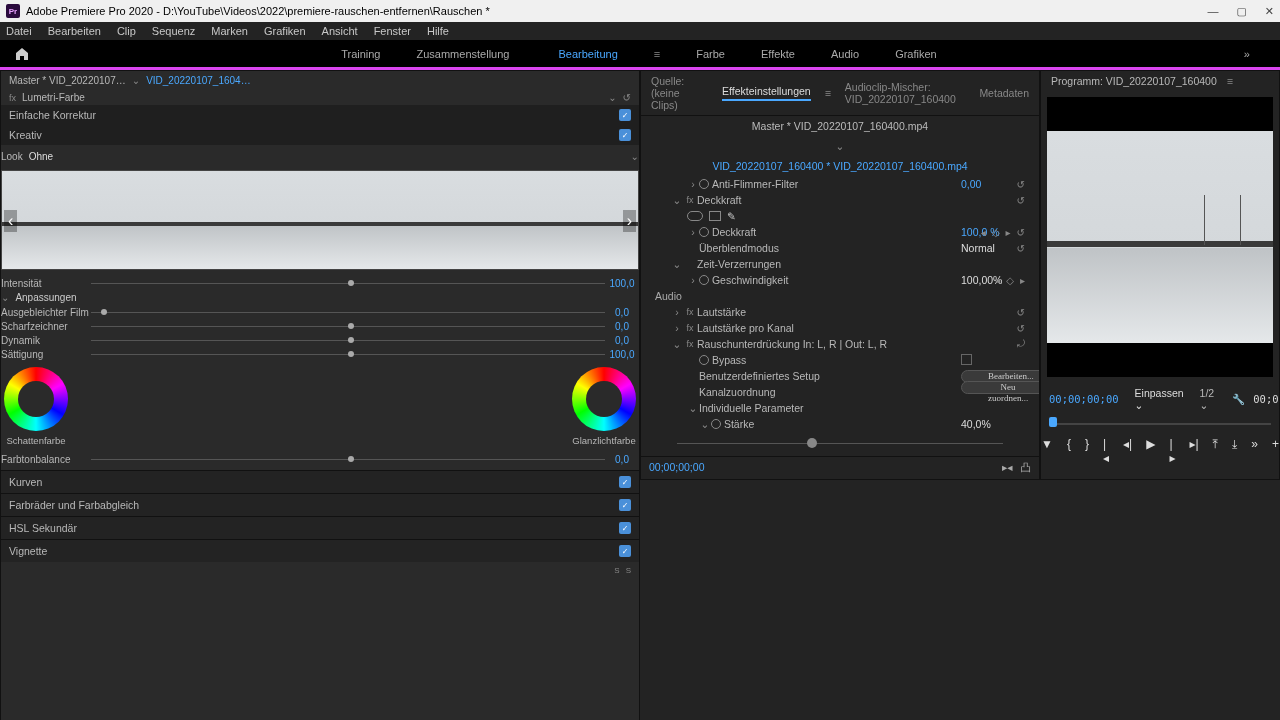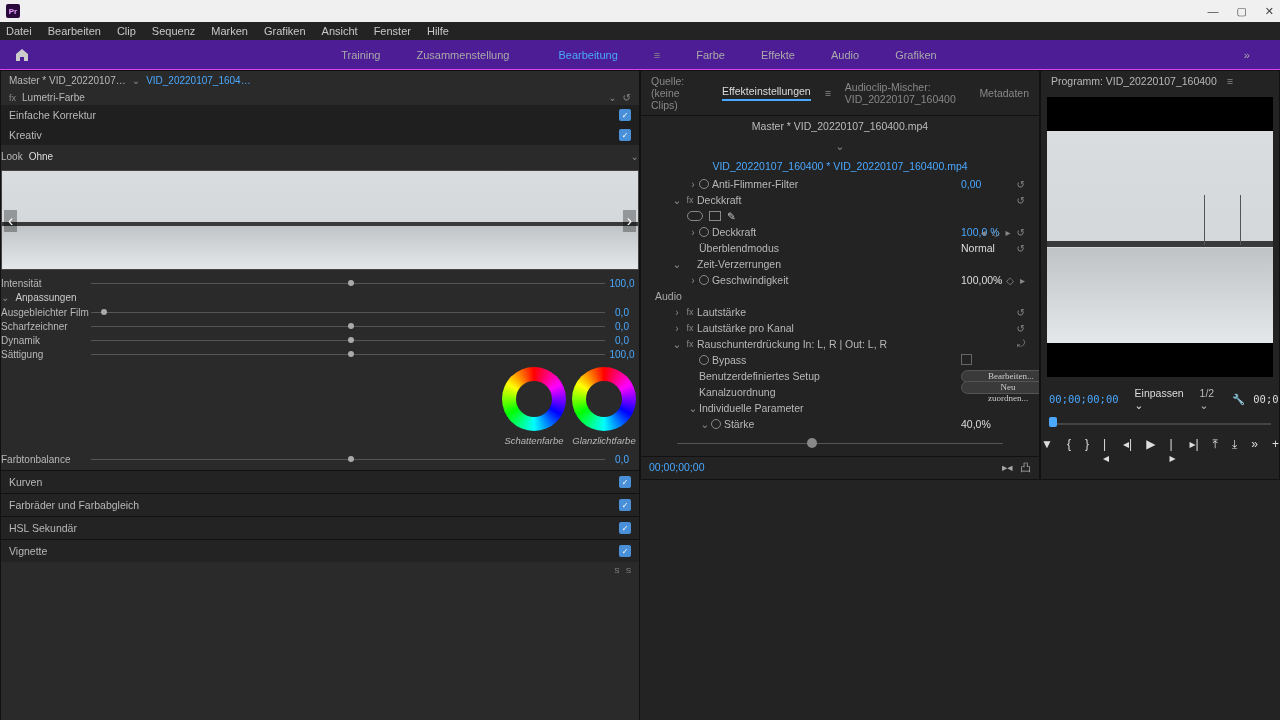--- a/index.html
+++ b/index.html
@@ -2,21 +2,21 @@
 <html><head>
 <meta charset="utf-8">
 <style>
 * { margin: 0; padding: 0; box-sizing: border-box; font-family: "Segoe UI", Tahoma, sans-serif; }
 body { background: #232323; color: #b8b8b8; font-size: 11px; width: 1280px; height: 720px; overflow: hidden; position: relative; }
 .titlebar { background: #f0f0f0; color: #000; height: 22px; display: flex; align-items: center; padding: 0 6px; font-size: 11px; }
 .titlebar .prod-icon { width: 14px; height: 14px; background: #2a0a3d; border-radius: 2px; margin-right: 6px; display: inline-flex; align-items: center; justify-content: center; color: #e8a0ff; font-size: 8px; font-weight: bold; }
 .titlebar .win-controls { margin-left: auto; display: flex; gap: 18px; color: #444; }
 .menubar { background: #232323; height: 18px; display: flex; align-items: center; padding: 0 6px; gap: 16px; font-size: 11px; color: #c8c8c8; }
 .menubar span { cursor: default; }
-.workspace-bar { background: #4c1d95; height: 30px; display: flex; align-items: center; padding: 0 10px; border-bottom: 1px solid #d946ef; }
+.workspace-bar { background: #000000; height: 30px; display: flex; align-items: center; padding: 0 10px; border-bottom: 3px solid #d946ef; }
 .home-icon { width: 24px; height: 24px; display: flex; align-items: center; justify-content: center; color: #ccc; }
 .workspace-tabs { margin-left: auto; margin-right: auto; display: flex; gap: 36px; }
 .workspace-tabs span { color: #aaa; cursor: pointer; }
 .workspace-tabs .active { color: #4aa8ff; margin-left: 13px; }
 .ws-more { color: #aaa; margin-right: 20px; }
 
 .main-grid { display: grid; grid-template-columns: 640px 400px 240px; grid-template-rows: 410px 242px; height: 670px; }
 
 
 .panel { background: #232323; border: 1px solid #111; display: flex; flex-direction: column; overflow: hidden; }
@@ -73,36 +73,37 @@
 .lum-sel-row { display: flex; align-items: center; font-size: 10px; padding: 2px 0; gap: 6px; }
 .lum-preview { margin: 6px 0; height: 100px; background: linear-gradient(to bottom, #d9dde0 0%, #d4d8db 55%, #bfc3c6 55%, #e5e8ea 100%); position: relative; border:1px solid #444;}
 .lum-preview .bridge { position: absolute; top: 52%; left: 0; right: 0; height: 4px; background: #3a3a3a; }
 .lum-nav { position:absolute; top:40%; color:#fff; font-size:16px; background:rgba(0,0,0,0.3); padding:2px 4px;}
 .lum-slider-row { display: flex; align-items: center; font-size: 10px; padding: 1px 0; }
 .lum-slider-row .lbl { flex: 0 0 90px; }
 .lum-slider-row .sl { flex: 1; position: relative; height: 12px; }
 .lum-slider-row .sl .ln { position: absolute; top: 6px; left: 0; right: 0; height: 1px; background: #555; }
 .lum-slider-row .sl .th { position: absolute; top: 3px; width: 6px; height: 6px; border-radius: 50%; background: #aaa; }
 .lum-slider-row .num { flex: 0 0 34px; text-align: center; color: #4aa8ff; }
-.color-wheels { display: flex; justify-content: flex-end; padding: 6px 0; font-style: italic; }
+.color-wheels { display: flex; justify-content: space-between; padding: 6px 0; }
 .wheel { width: 70px; text-align: center; }
 .wheel .circ { width: 64px; height: 64px; border-radius: 50%; background: conic-gradient(red, magenta, blue, cyan, lime, yellow, red); position: relative; margin: 0 auto; }
 .wheel .circ::after { content:''; position:absolute; inset:14px; border-radius:50%; background:#2a2a2a; }
 .wheel .lbl { font-size: 9.5px; margin-top: 4px; }
 .lum-sec-row { padding: 5px 8px; background: #232323; font-size: 10.5px; display: flex; align-items: center; border-top:1px solid #111;}
 .lum-sec-row .chk { margin-left: auto; width: 12px; height: 12px; background: #4a90d9; border-radius: 2px; display:flex; align-items:center; justify-content:center; color:#fff; font-size:8px;}
 .lum-footer { display:flex; gap:6px; justify-content:flex-end; padding:4px 8px; font-size:8px; color:#888;}
 .chk-box { width:11px; height:11px; border:1px solid #666; display:inline-block;}
 .small-circle { width:10px; height:10px; border:1px solid #888; border-radius:50%; display:inline-block;}
 </style>
 </head>
 <body>
 
 <div class="titlebar">
   <span class="prod-icon">Pr</span>
+  <span>Adobe Premiere Pro 2020 - D:\YouTube\Videos\2022\premiere-rauschen-entfernen\Rauschen *</span>
   <div class="win-controls">
     <span>—</span>
     <span>▢</span>
     <span>✕</span>
   </div>
 </div>
 
 <div class="menubar">
   <span>Datei</span>
   <span>Bearbeiten</span>

